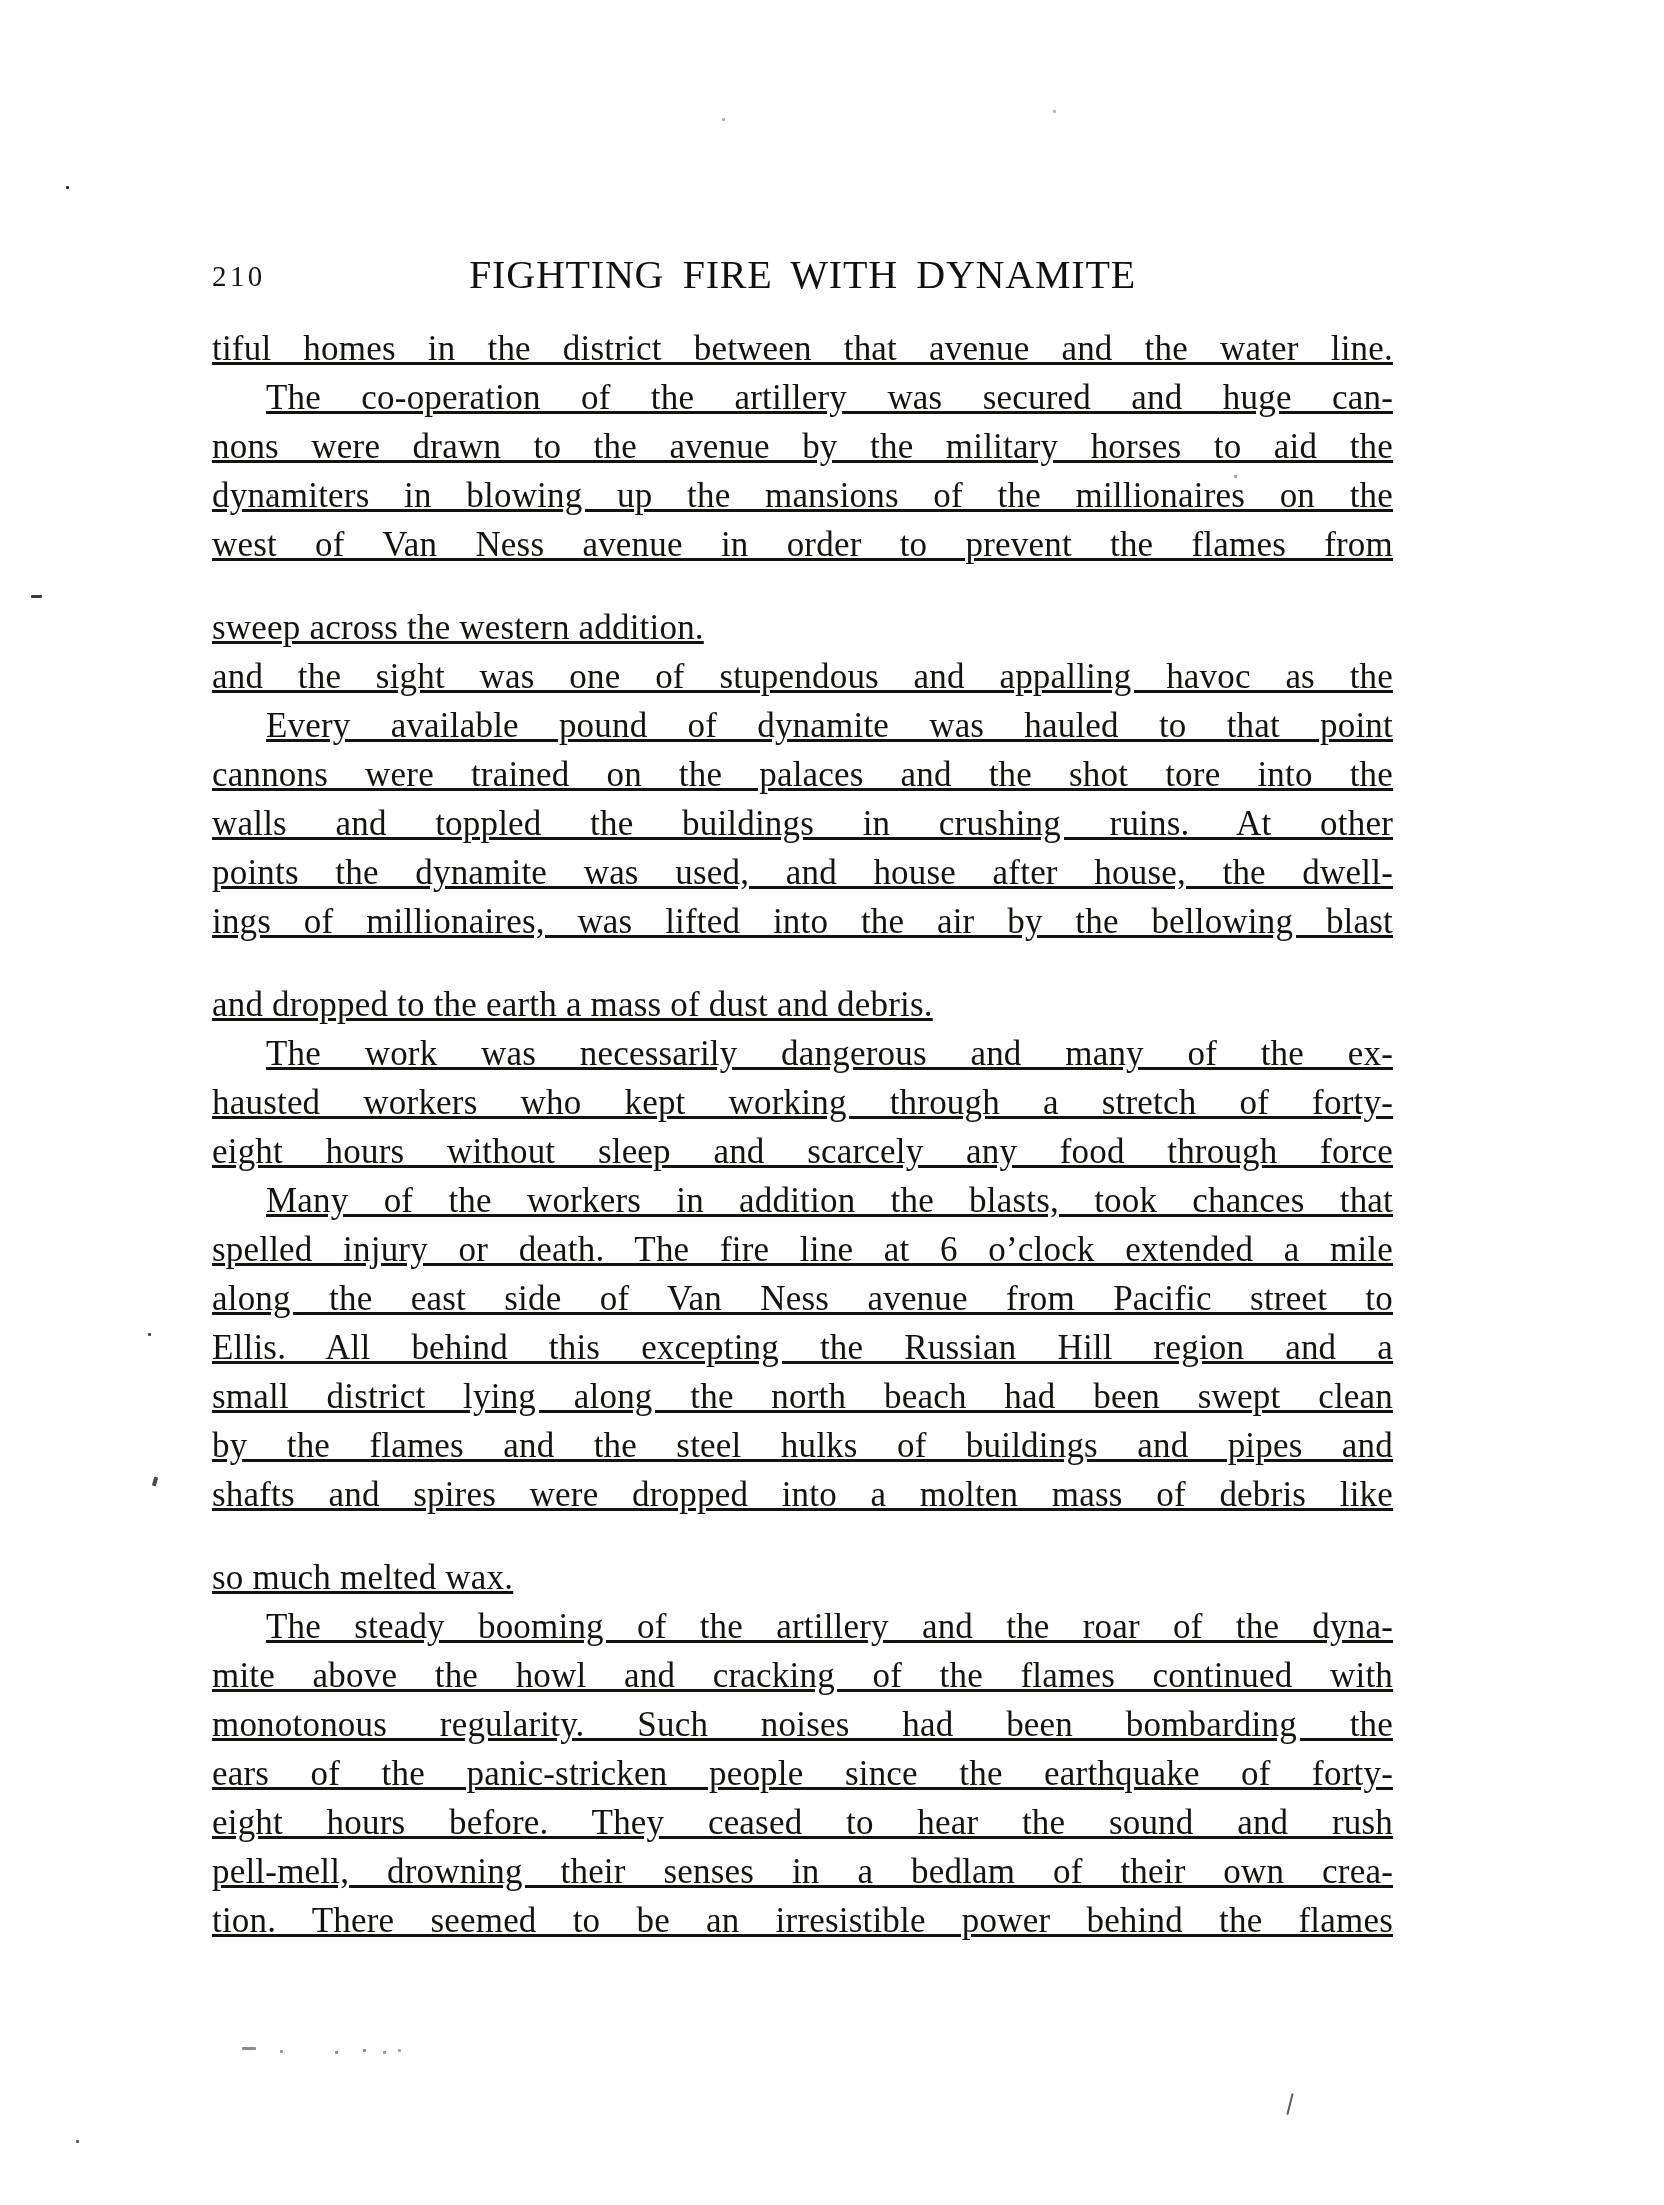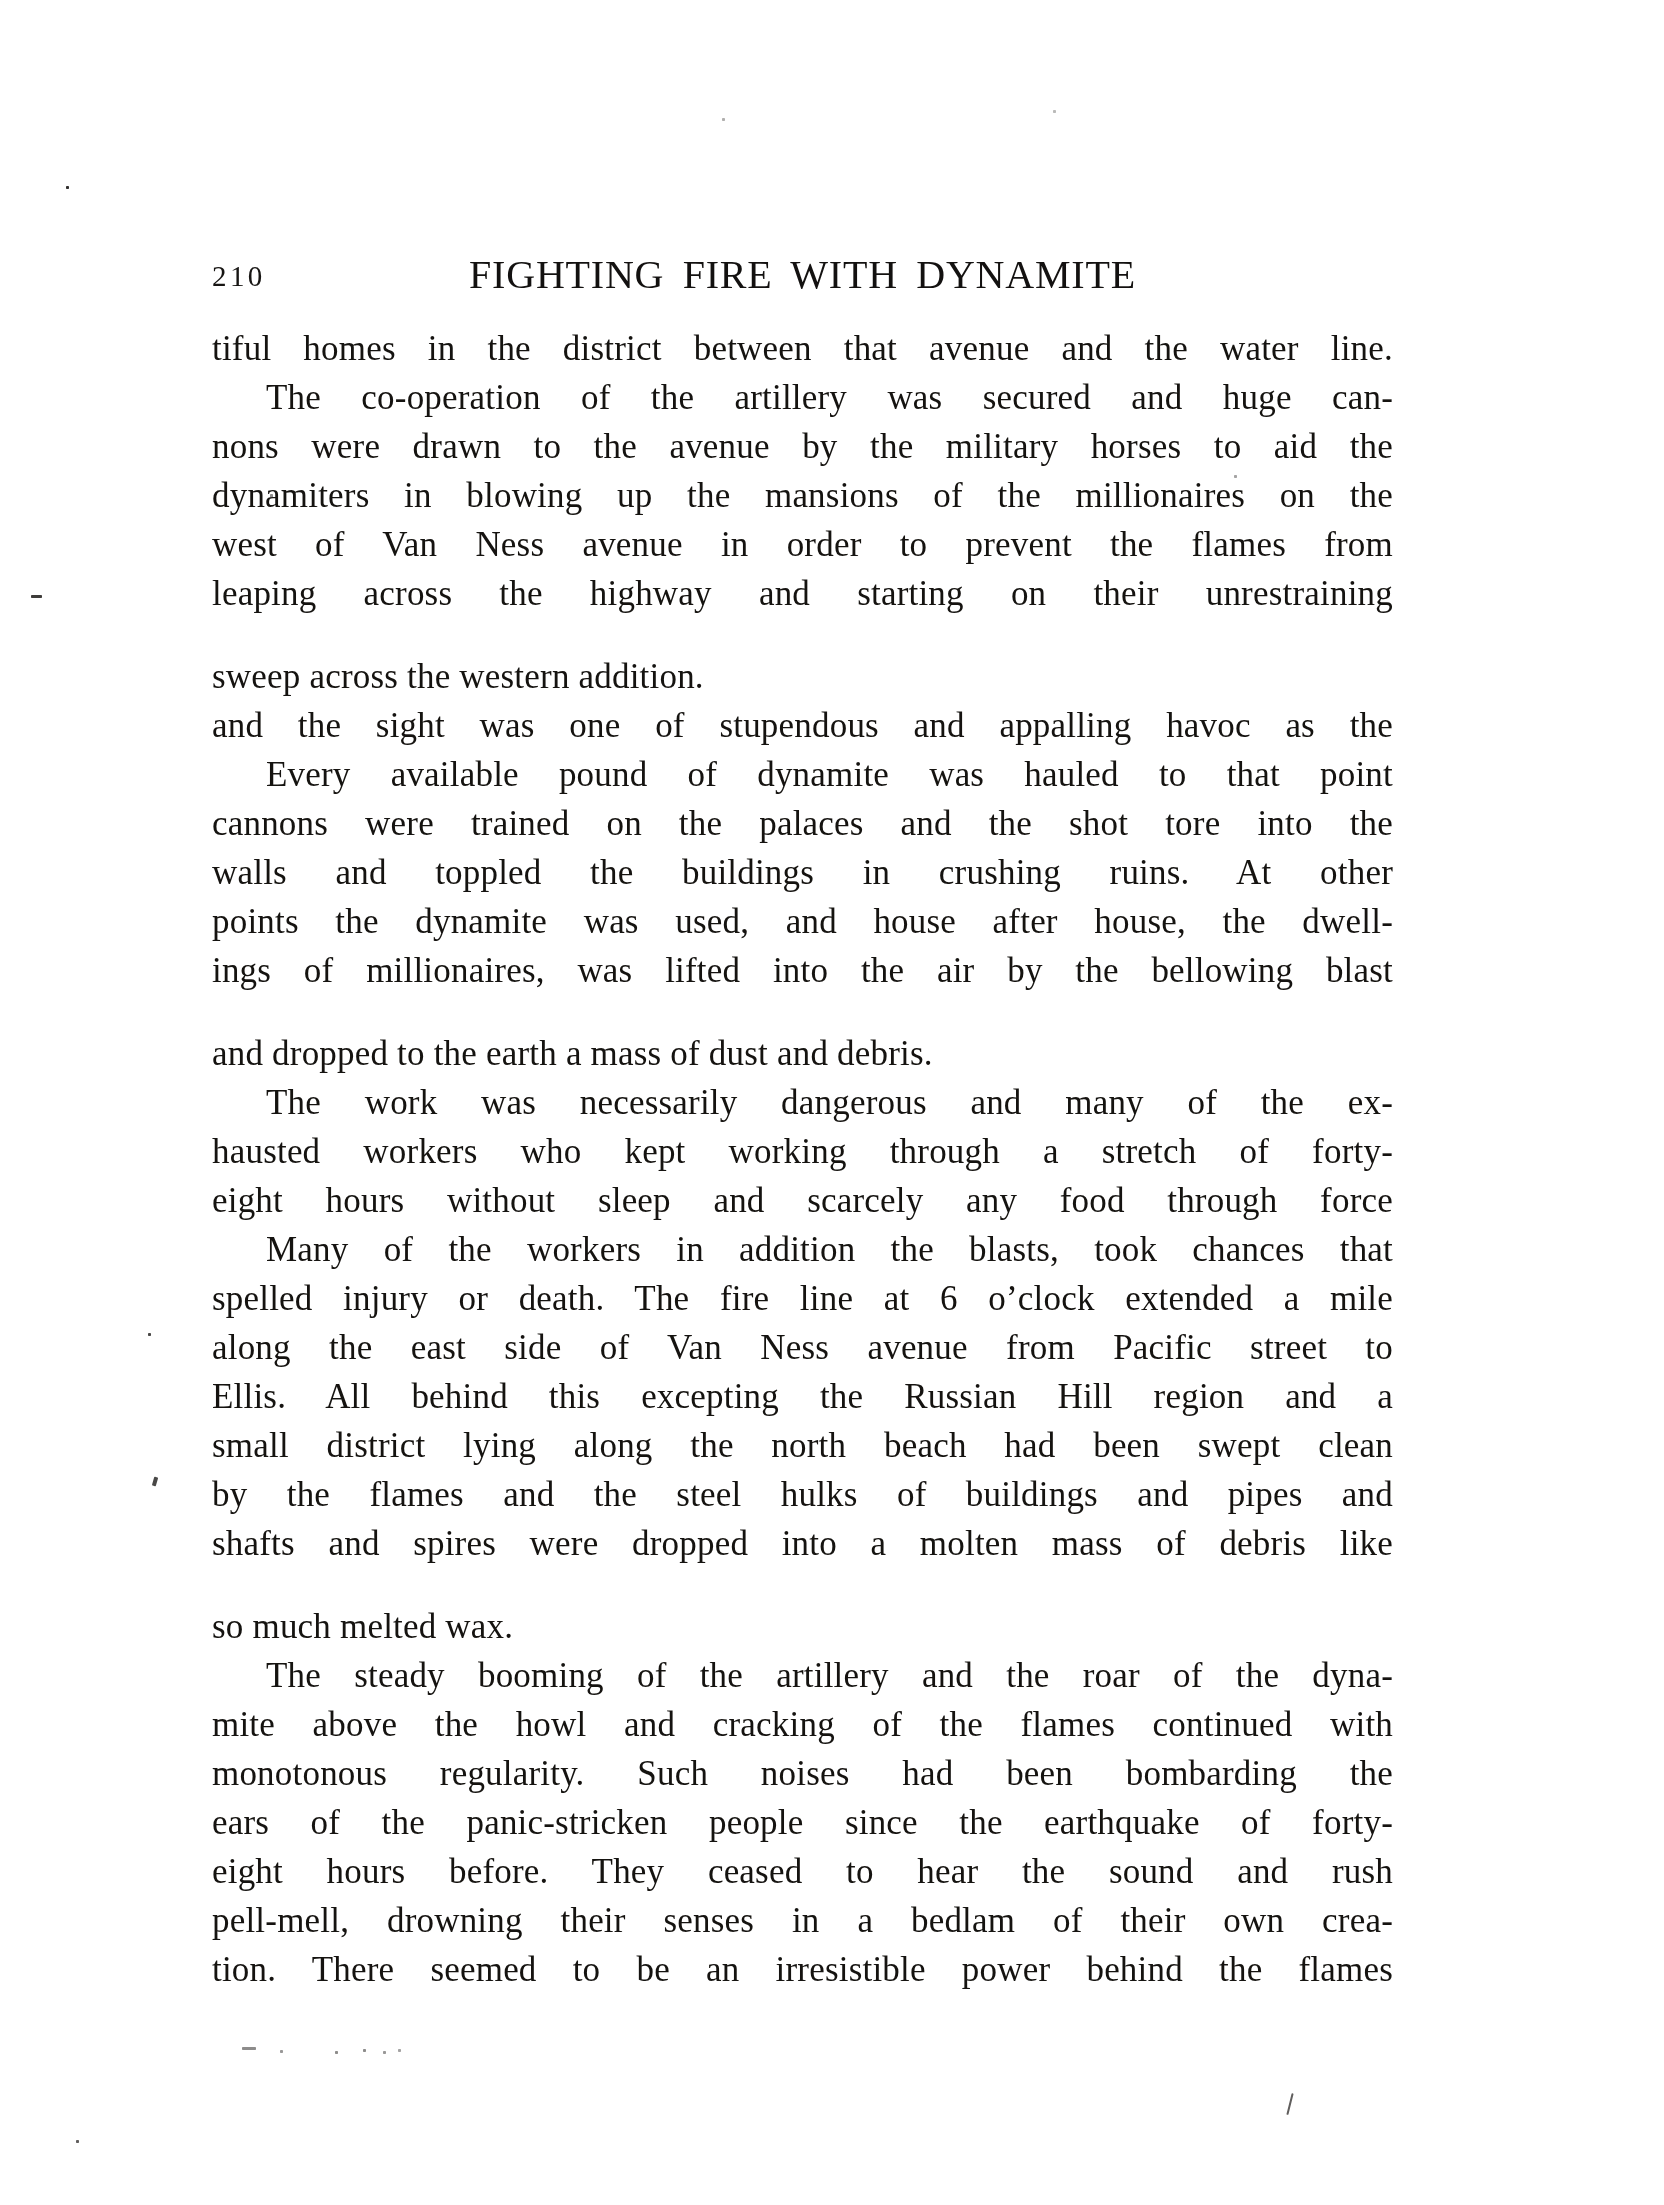--- a/index.html
+++ b/index.html
@@ -43,20 +43,21 @@
     word-spacing: 7.6px;
     color: #131110;
     white-space: nowrap;
   }
   
   .body-text {
     position: absolute;
     left: 212px;
     top: 324px;
     width: 1181px;
+    text-decoration: underline;
   }
   .line {
     font-size: 35px;
     line-height: 49px;
     letter-spacing: 0.2px;
     text-align: justify;
     text-align-last: justify;
     white-space: normal;
     color: #151310;
   }
@@ -84,21 +85,20 @@
     <span class="folio">210</span>
     <div class="running-title">FIGHTING FIRE WITH DYNAMITE</div>
   </div>
 
   <div class="body-text" id="body-text" style="color: rgb(21, 19, 16);">
       <div class="line">tiful homes in the district between that avenue and the water line.</div>
       <div class="line indent">The co-operation of the artillery was secured and huge can-</div>
       <div class="line">nons were drawn to the avenue by the military horses to aid the</div>
       <div class="line">dynamiters in blowing up the mansions of the millionaires on the</div>
       <div class="line">west of Van Ness avenue in order to prevent the flames from</div>
-      <div class="line">leaping across the highway and starting on their unrestraining</div>
       <div class="line last">sweep across the western addition.</div>
       <div class="line">and the sight was one of stupendous and appalling havoc as the</div>
       <div class="line indent">Every available pound of dynamite was hauled to that point</div>
       <div class="line">cannons were trained on the palaces and the shot tore into the</div>
       <div class="line">walls and toppled the buildings in crushing ruins.  At other</div>
       <div class="line">points the dynamite was used, and house after house, the dwell-</div>
       <div class="line">ings of millionaires, was lifted into the air by the bellowing blast</div>
       <div class="line last">and dropped to the earth a mass of dust and debris.</div>
       <div class="line indent">The work was necessarily dangerous and many of the ex-</div>
       <div class="line">hausted workers who kept working through a stretch of forty-</div>

